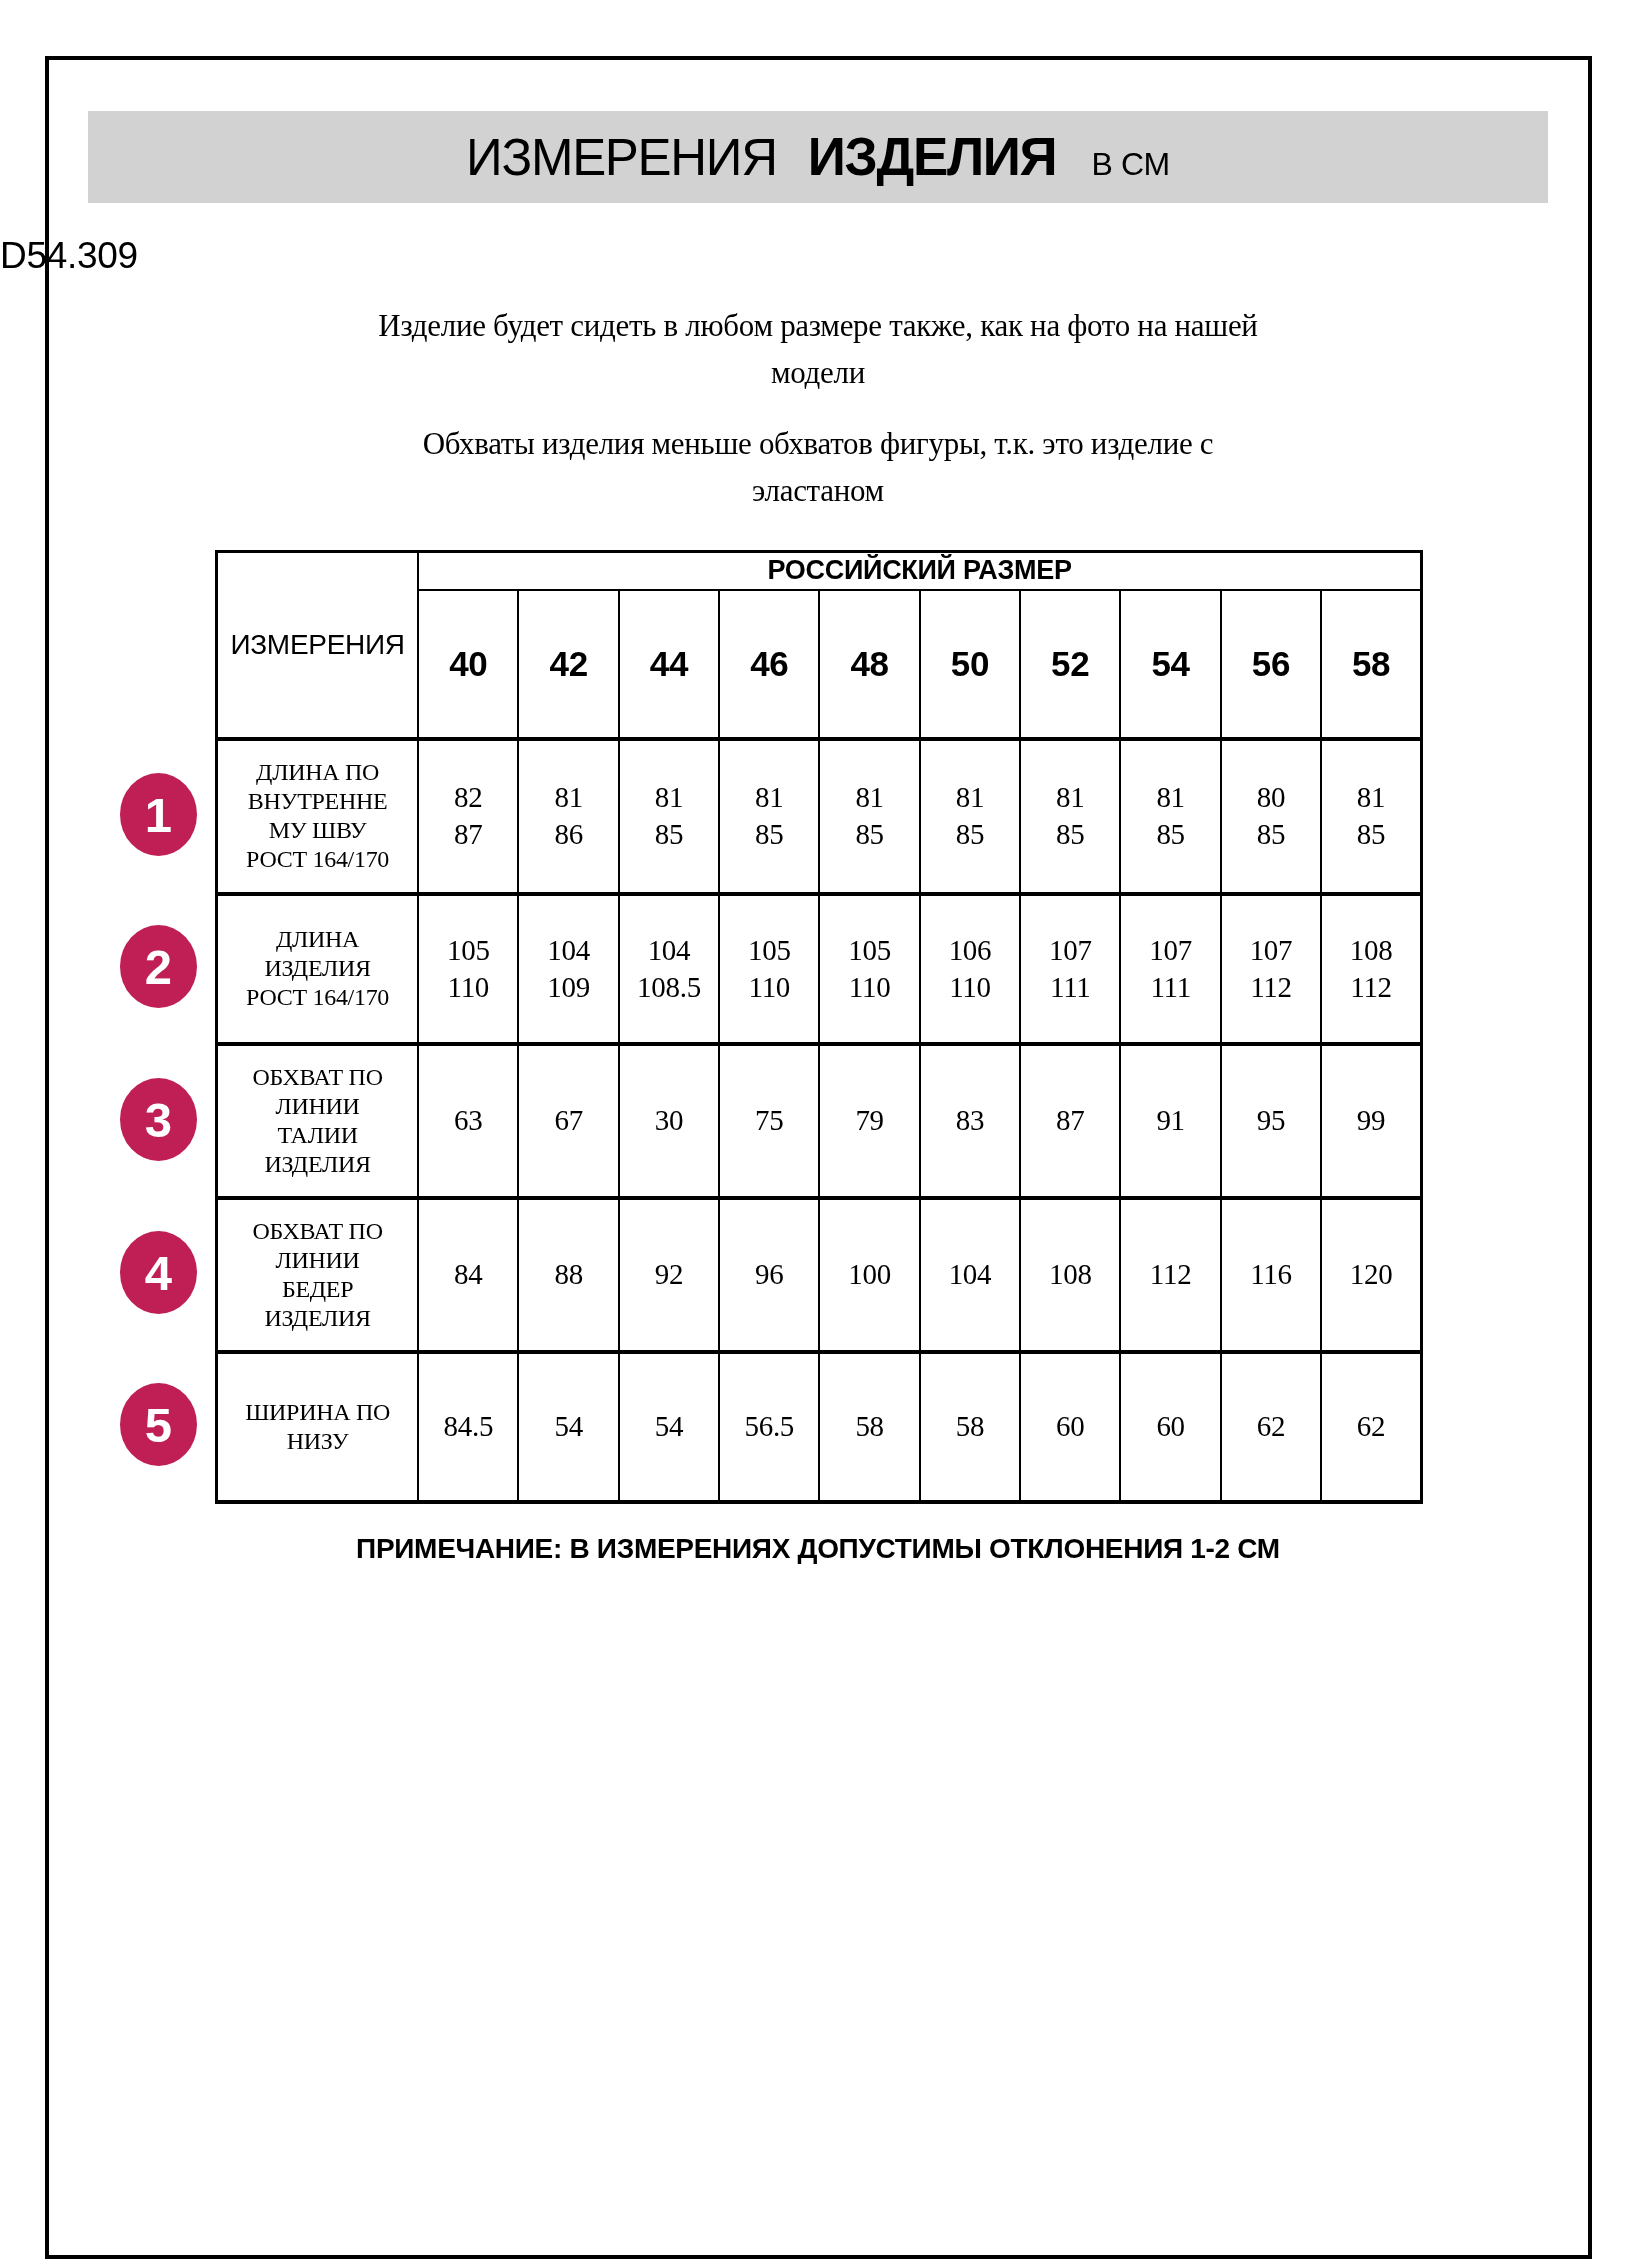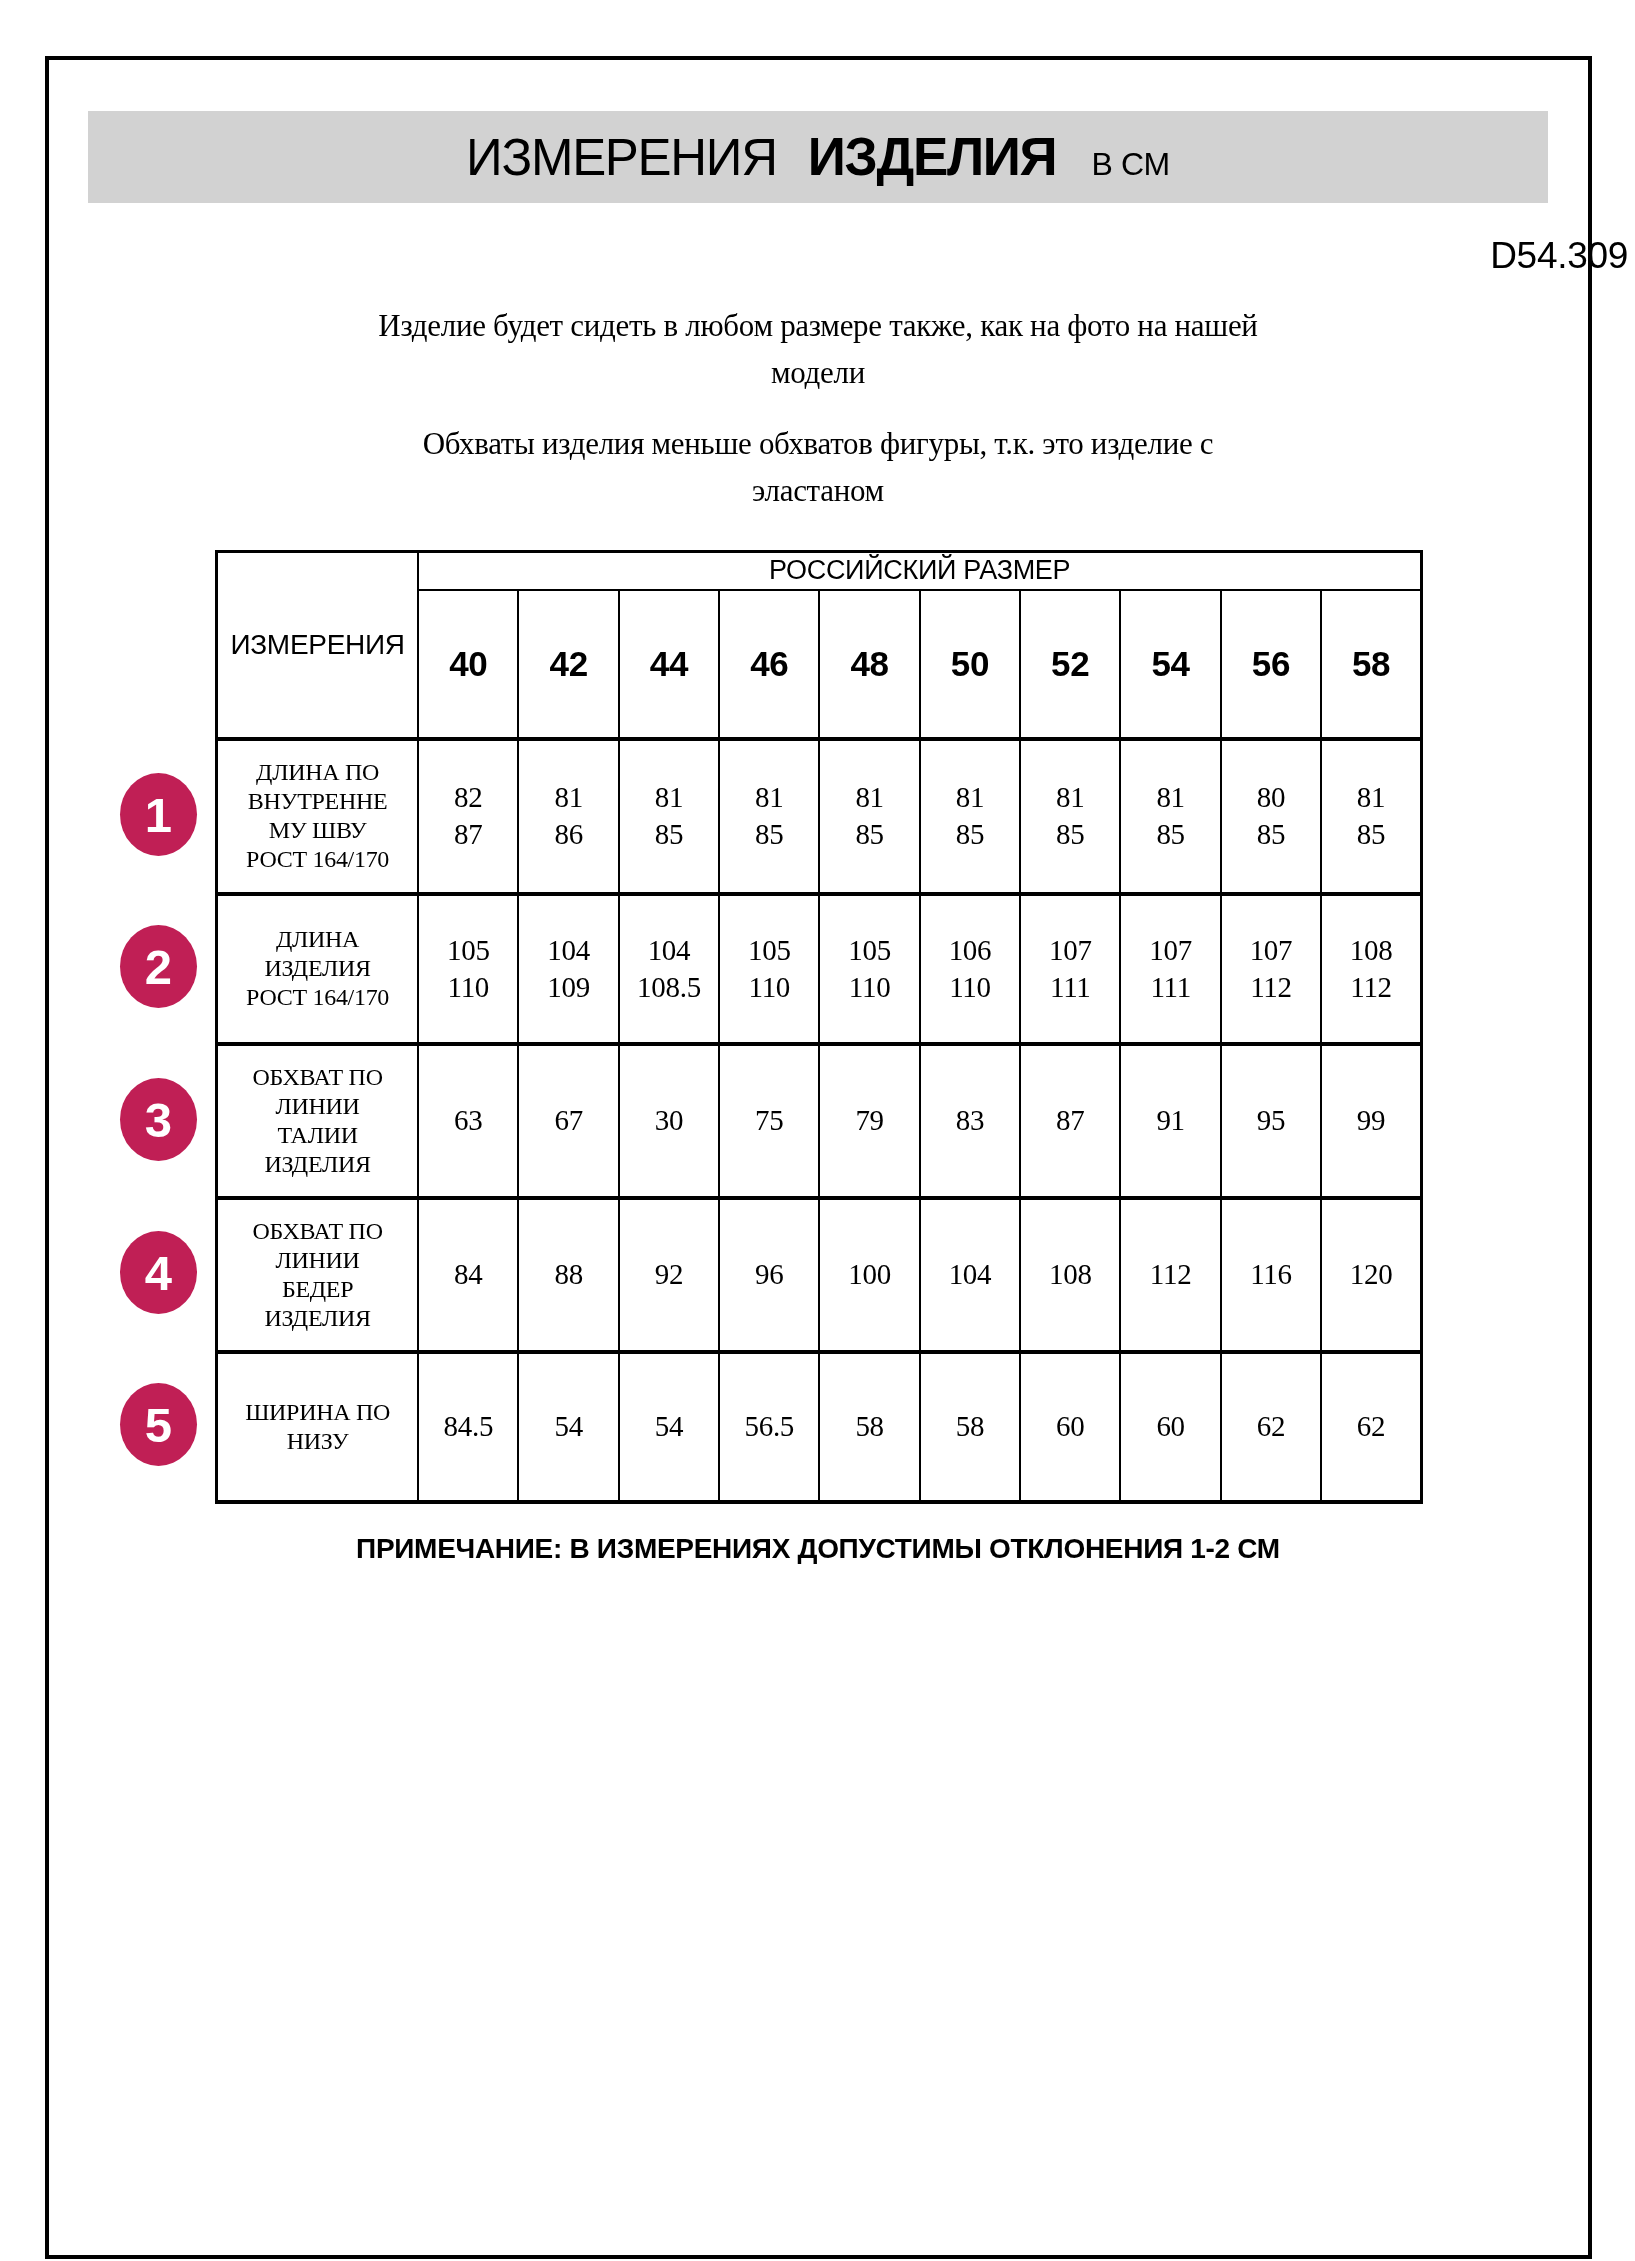--- a/index.html
+++ b/index.html
@@ -15,21 +15,21 @@
   }
   .title-bar{
     position:absolute;left:88px;top:111px;width:1460px;height:92px;
     background:#D2D2D2;display:flex;align-items:baseline;justify-content:center;
     line-height:92px;white-space:nowrap;
   }
   .title-part1{font-size:51px;font-weight:400;letter-spacing:-1.3px;}
   .title-part2{font-size:53px;font-weight:700;margin-left:31px;letter-spacing:-1.3px;}
   .title-unit{font-size:32px;font-weight:400;margin-left:35px;}
   .model{
-    position:absolute;left:0;top:235px;width:1628px;text-align:right;
+    position:absolute;left:0;top:235px;width:1628px;text-align:left;
     font-size:37px;font-weight:400;
   }
   .note{
     position:absolute;left:0;width:1636px;text-align:center;
     font-size:31px;line-height:47px;font-weight:400;
   }
   .note1{top:302px;}
   .note2{top:420px;}
   table.size-table{
     position:absolute;left:215px;top:550px;width:1208px;
@@ -38,21 +38,21 @@
   }
   table.size-table td{
     border:2px solid #000;text-align:center;vertical-align:middle;
     padding:0;overflow:hidden;
   }
   col.c-label{width:201px;}
   col.c-size{width:100px;}
   tr.hrow1{height:38px;}
   tr.hrow2{height:149px;}
   td.corner{font-size:28px;font-weight:400;}
-  td.group{font-size:27px;font-weight:400;border-bottom:3.3px solid #000;}
+  td.group{font-size:27px;font-weight:700;border-bottom:3.3px solid #000;}
   td.size{font-size:35px;font-weight:700;}
   tr.data-row > td{border-top:4px solid #000;}
   tr.r1{height:155px;}
   tr.r2{height:150px;}
   tr.r3{height:154px;}
   tr.r4{height:154px;}
   tr.r5{height:150px;}
   td.lbl{font-size:24px;line-height:29px;font-weight:400;padding:0 4px;}
   td.val{font-size:29px;line-height:37px;font-weight:400;}
   .badge{

